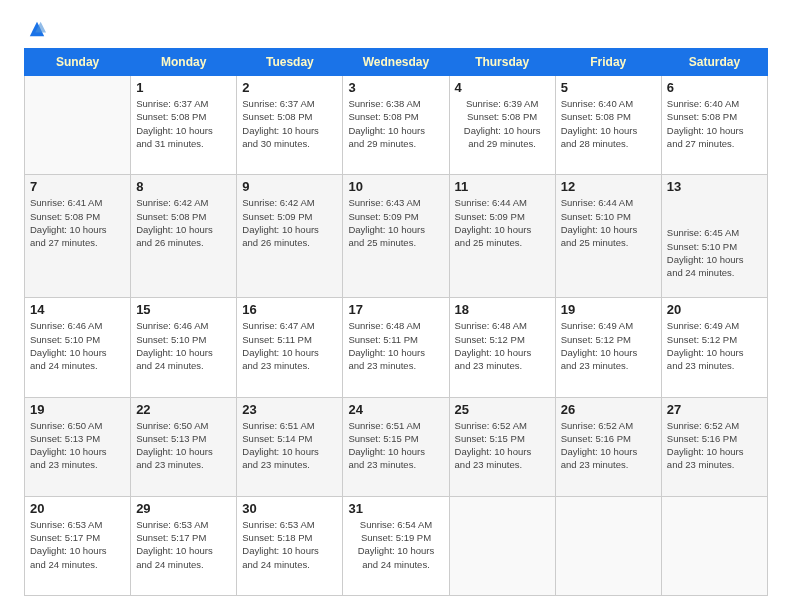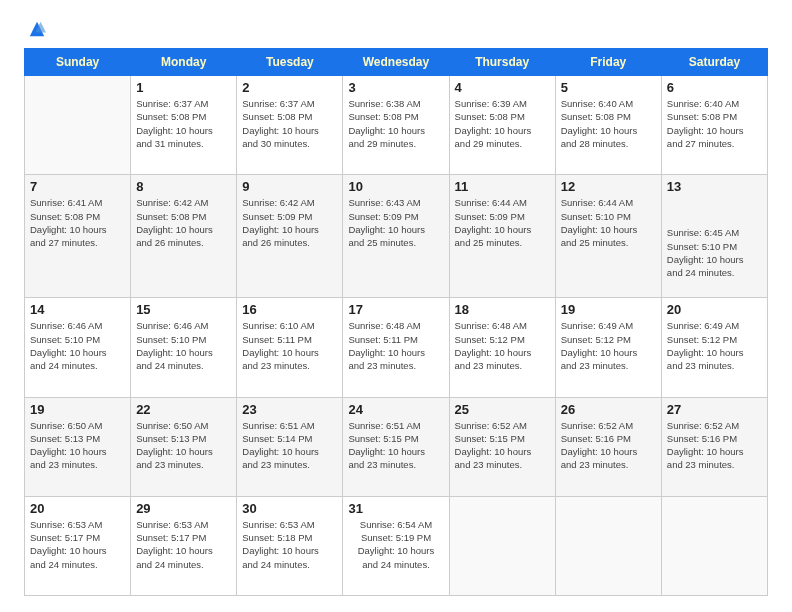--- a/index.html
+++ b/index.html
@@ -157,21 +157,21 @@
           </td>
           <td>
             <span class="day-number">3</span>
             <div class="cell-info" style="white-space: pre-line;">Sunrise: 6:38 AM
 Sunset: 5:08 PM
 Daylight: 10 hours
 and 29 minutes.</div>
           </td>
           <td>
             <span class="day-number">4</span>
-            <div class="cell-info" style="white-space: pre-line;">Sunrise: 6:39 AM
+            <div class="cell-info" style="white-space: pre-line; text-align: center;">Sunrise: 6:39 AM
 Sunset: 5:08 PM
 Daylight: 10 hours
 and 29 minutes.</div>
           </td>
           <td>
             <span class="day-number">5</span>
             <div class="cell-info" style="white-space: pre-line;">Sunrise: 6:40 AM
 Sunset: 5:08 PM
 Daylight: 10 hours
 and 28 minutes.</div>
@@ -245,21 +245,21 @@
           </td>
           <td>
             <span class="day-number">15</span>
             <div class="cell-info" style="white-space: pre-line;">Sunrise: 6:46 AM
 Sunset: 5:10 PM
 Daylight: 10 hours
 and 24 minutes.</div>
           </td>
           <td>
             <span class="day-number">16</span>
-            <div class="cell-info" style="white-space: pre-line;">Sunrise: 6:10 AM
+            <div class="cell-info" style="white-space: pre-line;">Sunrise: 6:47 AM
 Sunset: 5:11 PM
 Daylight: 10 hours
 and 23 minutes.</div>
           </td>
           <td>
             <span class="day-number">17</span>
             <div class="cell-info" style="white-space: pre-line;">Sunrise: 6:48 AM
 Sunset: 5:11 PM
 Daylight: 10 hours
 and 23 minutes.</div>

